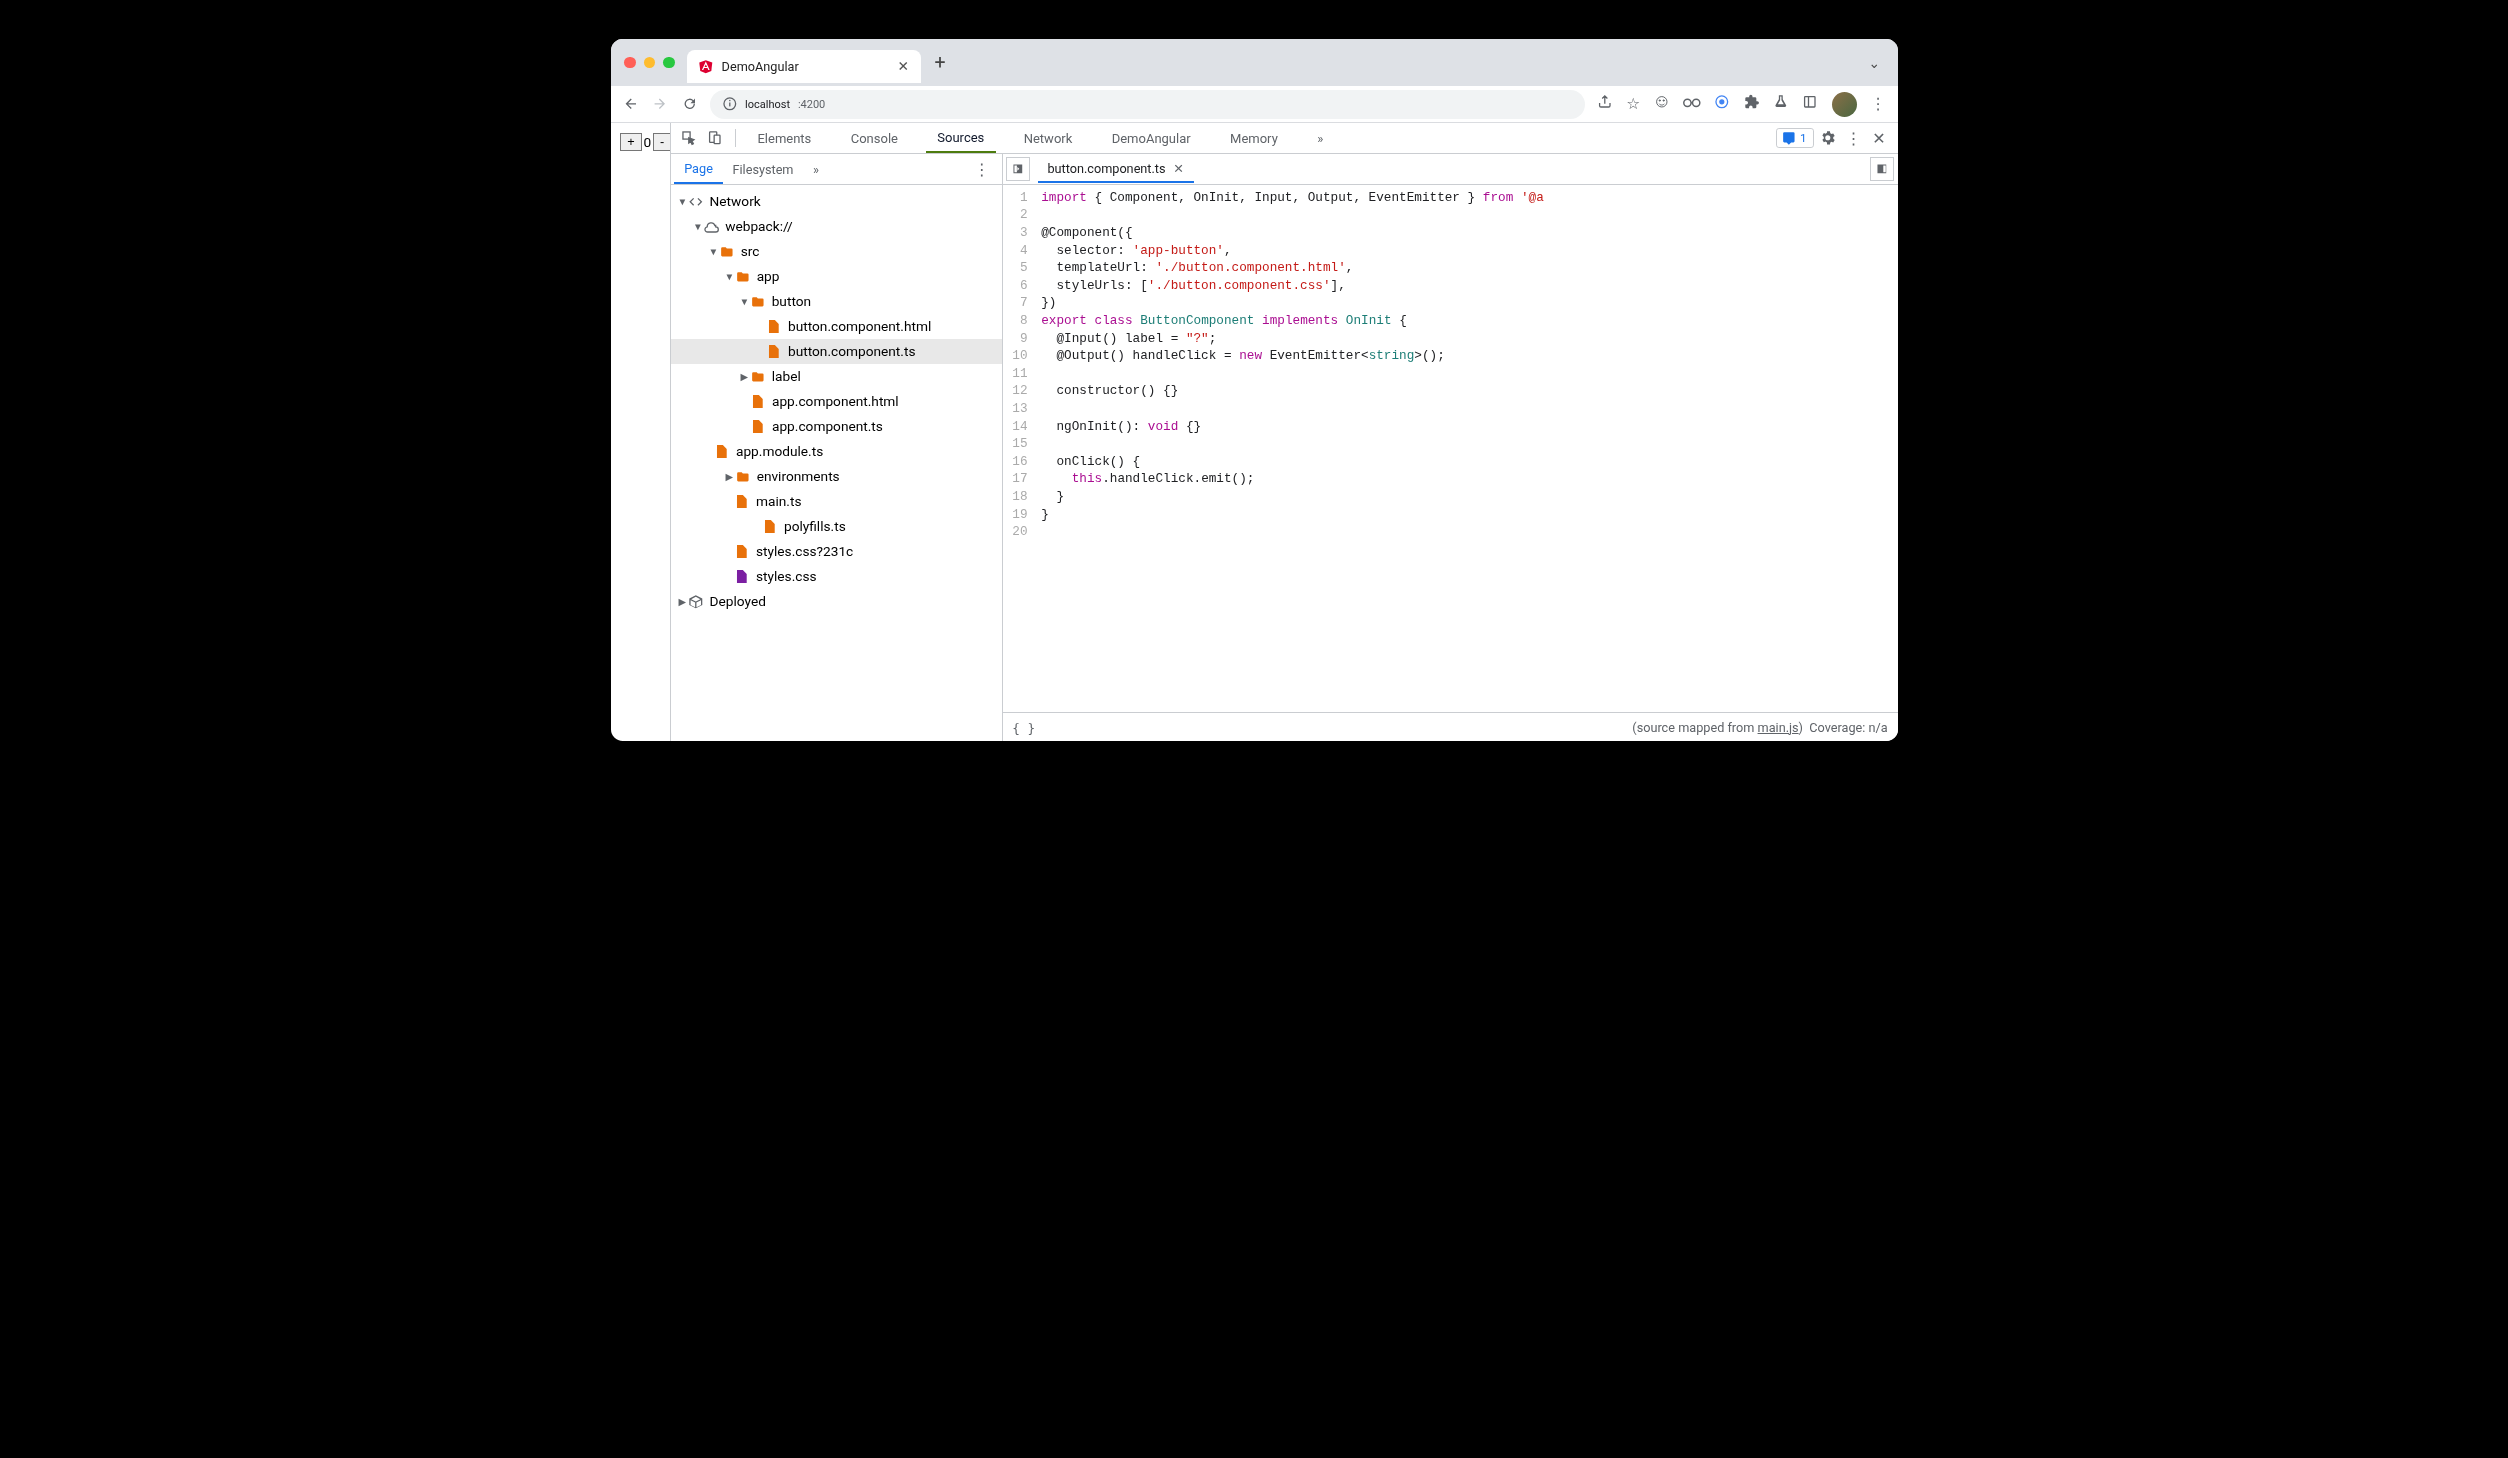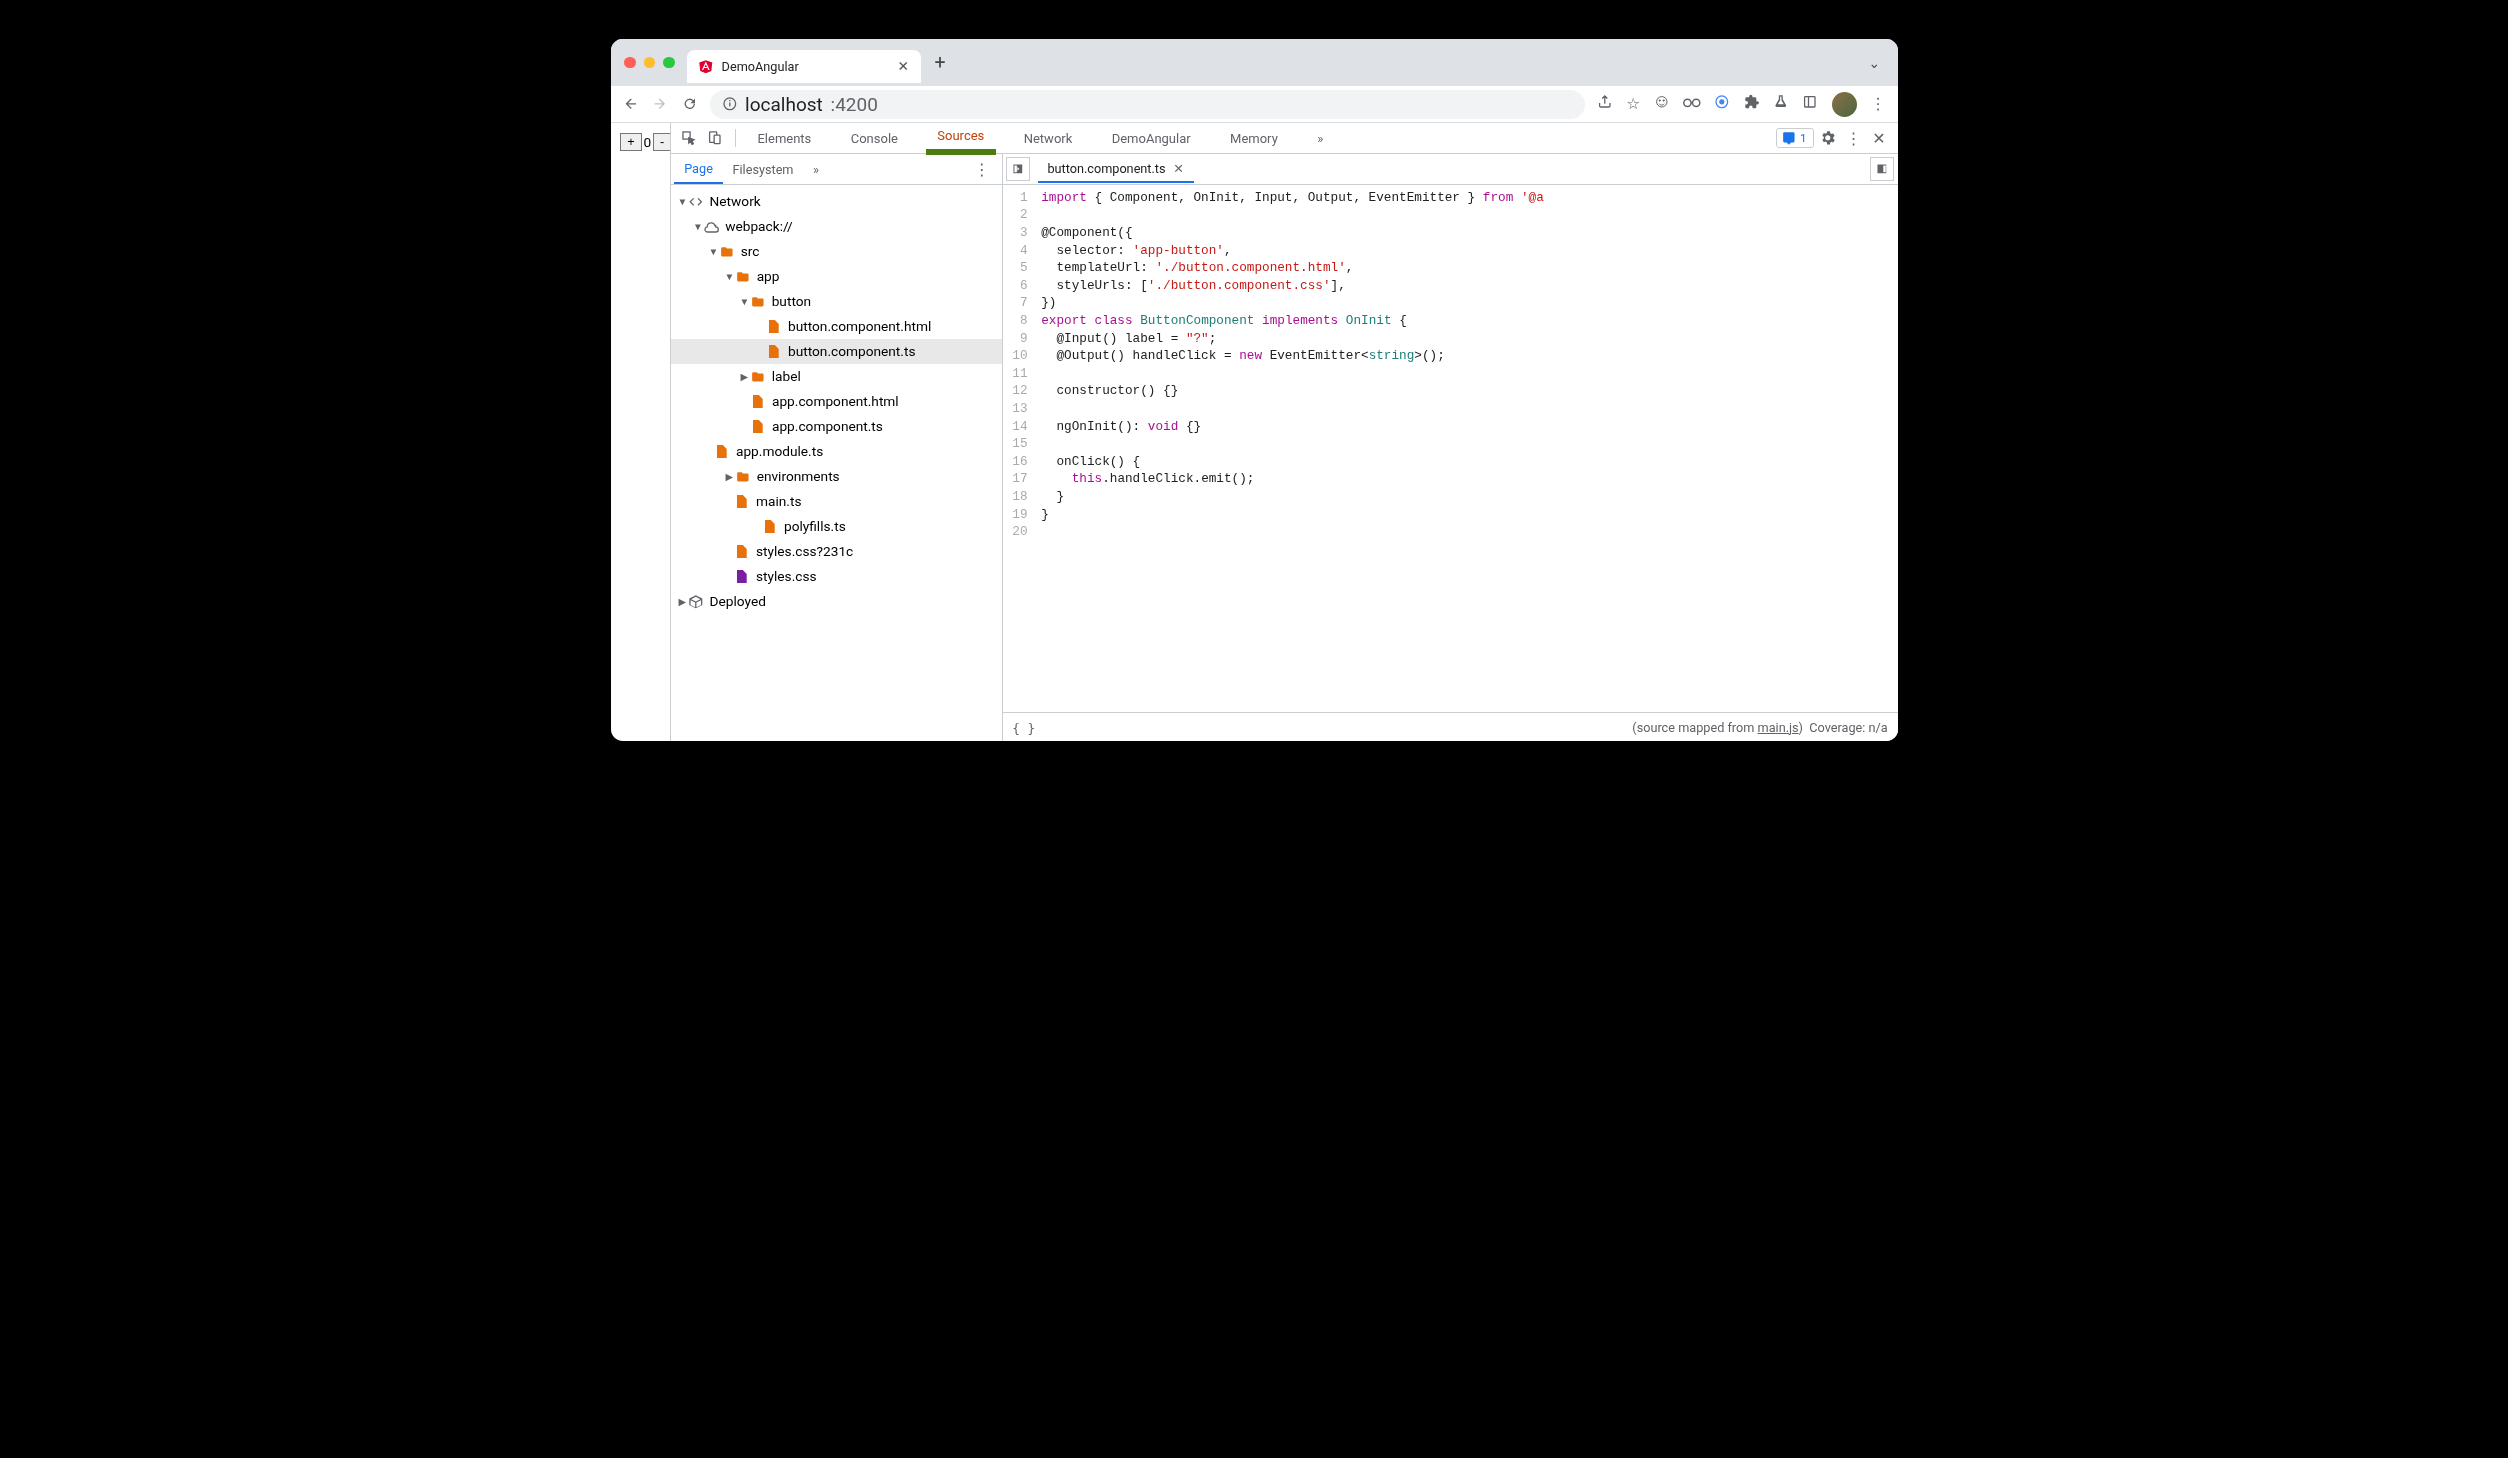--- a/index.html
+++ b/index.html
@@ -13,36 +13,36 @@
 .dot.green { background: #28c840; }
 .tab { display: flex; align-items: center; background: #fff; height: 33px; margin-top: 7.8px; border-radius: 7.8px 7.8px 0 0; padding: 0 11.7px; gap: 7.8px; min-width: 234px; }
 .tab-title { font-size: 12.7px; color: #222; flex: 1; }
 .tab-close { color: #555; font-size: 13.7px; cursor: pointer; }
 .new-tab { width: 27px; height: 27px; display: flex; align-items: center; justify-content: center; color: #444; font-size: 19.5px; cursor: pointer; margin-left: 5.9px; }
 .tabbar-spacer { flex: 1; }
 .chevd { color: #444; font-size: 13.7px; padding: 0 7.8px; cursor: pointer; }
 .addrbar { height: 37px; background: #fff; border-bottom: 1px solid #dadce0; display: flex; align-items: center; padding: 0 11.7px; gap: 11.7px; }
 .nav-btn { width: 17.6px; height: 17.6px; display: flex; align-items: center; justify-content: center; color: #5f6368; cursor: pointer; }
 .nav-btn.disabled { color: #bdc1c6; }
-.omnibox { flex: 1; height: 29px; background: #f1f3f4; border-radius: 14.6px; display: flex; align-items: center; padding: 0 11.7px; gap: 7.8px; font-size: 19px; color: #202124; }
+.omnibox { flex: 1; height: 29px; background: #f1f3f4; border-radius: 14.6px; display: flex; align-items: center; padding: 0 11.7px; gap: 7.8px; font-size: 11px; color: #202124; }
 .omnibox .info { color: #5f6368; }
 .ext-icons { display: flex; align-items: center; gap: 13.7px; color: #5f6368; }
 .ext-icons > * { cursor: pointer; font-size: 15.6px; }
 .avatar { width: 25px; height: 25px; border-radius: 50%; background: linear-gradient(135deg,#8b6f47,#4a6741); }
 .content { flex: 1; display: flex; overflow: hidden; }
 .page-left { width: 59px; padding: 9.8px; display: flex; align-items: flex-start; gap: 0; font-size: 13.7px; }
 .counter-btn { border: 1px solid #767676; background: #efefef; padding: 1px 5.9px; cursor: pointer; font-size: 12.7px; }
 .counter-val { padding: 1px 2px; }
 .devtools { flex: 1; border-left: 1px solid #cacdd1; display: flex; flex-direction: column; background: #fff; }
 .dt-top { height: 31px; border-bottom: 1px solid #cacdd1; display: flex; align-items: center; padding: 0 7.8px; gap: 3.9px; }
 .dt-ico { width: 21.5px; height: 21.5px; display: flex; align-items: center; justify-content: center; color: #5f6368; cursor: pointer; }
 .dt-sep { width: 1px; height: 17.6px; background: #cacdd1; margin: 0 5.9px; }
 .dt-tabs { display: flex; align-items: center; gap: 16px; flex: 1; }
 .dt-tab { padding: 6.8px 11.7px; font-size: 13px; color: #5f6368; cursor: pointer; }
-.dt-tab.active { color: #c2410c; border-bottom: 6px solid #4d7c0f; }
+.dt-tab.active { color: #0f172a; border-bottom: 2px solid #4d7c0f; }
 .issue-badge { display: flex; align-items: center; gap: 3.9px; background: #fff; border: 1px solid #cacdd1; border-radius: 2.9px; padding: 2px 5.9px; color: #1a73e8; font-size: 11.7px; cursor: pointer; }
 .issue-badge svg { fill: #1a73e8; }
 .dt-body { flex: 1; display: flex; overflow: hidden; }
 .nav-panel { width: 332px; border-right: 1px solid #cacdd1; display: flex; flex-direction: column; }
 .nav-tabbar { height: 31px; border-bottom: 1px solid #cacdd1; display: flex; align-items: center; padding: 0 3.9px; justify-content: space-between; }
 .nav-tab { padding: 6.8px 9.8px; font-size: 12.7px; color: #5f6368; cursor: pointer; }
 .nav-tab.active { color: #1a73e8; border-bottom: 2px solid #1a73e8; }
 .nav-more { margin-left: auto; color: #5f6368; cursor: pointer; padding: 3.9px 7.8px; }
 .tree { flex: 1; overflow: auto; padding: 3.9px 0; font-size: 13.7px; }
 .tree-item { display: flex; align-items: center; height: 25px; cursor: pointer; white-space: nowrap; }

